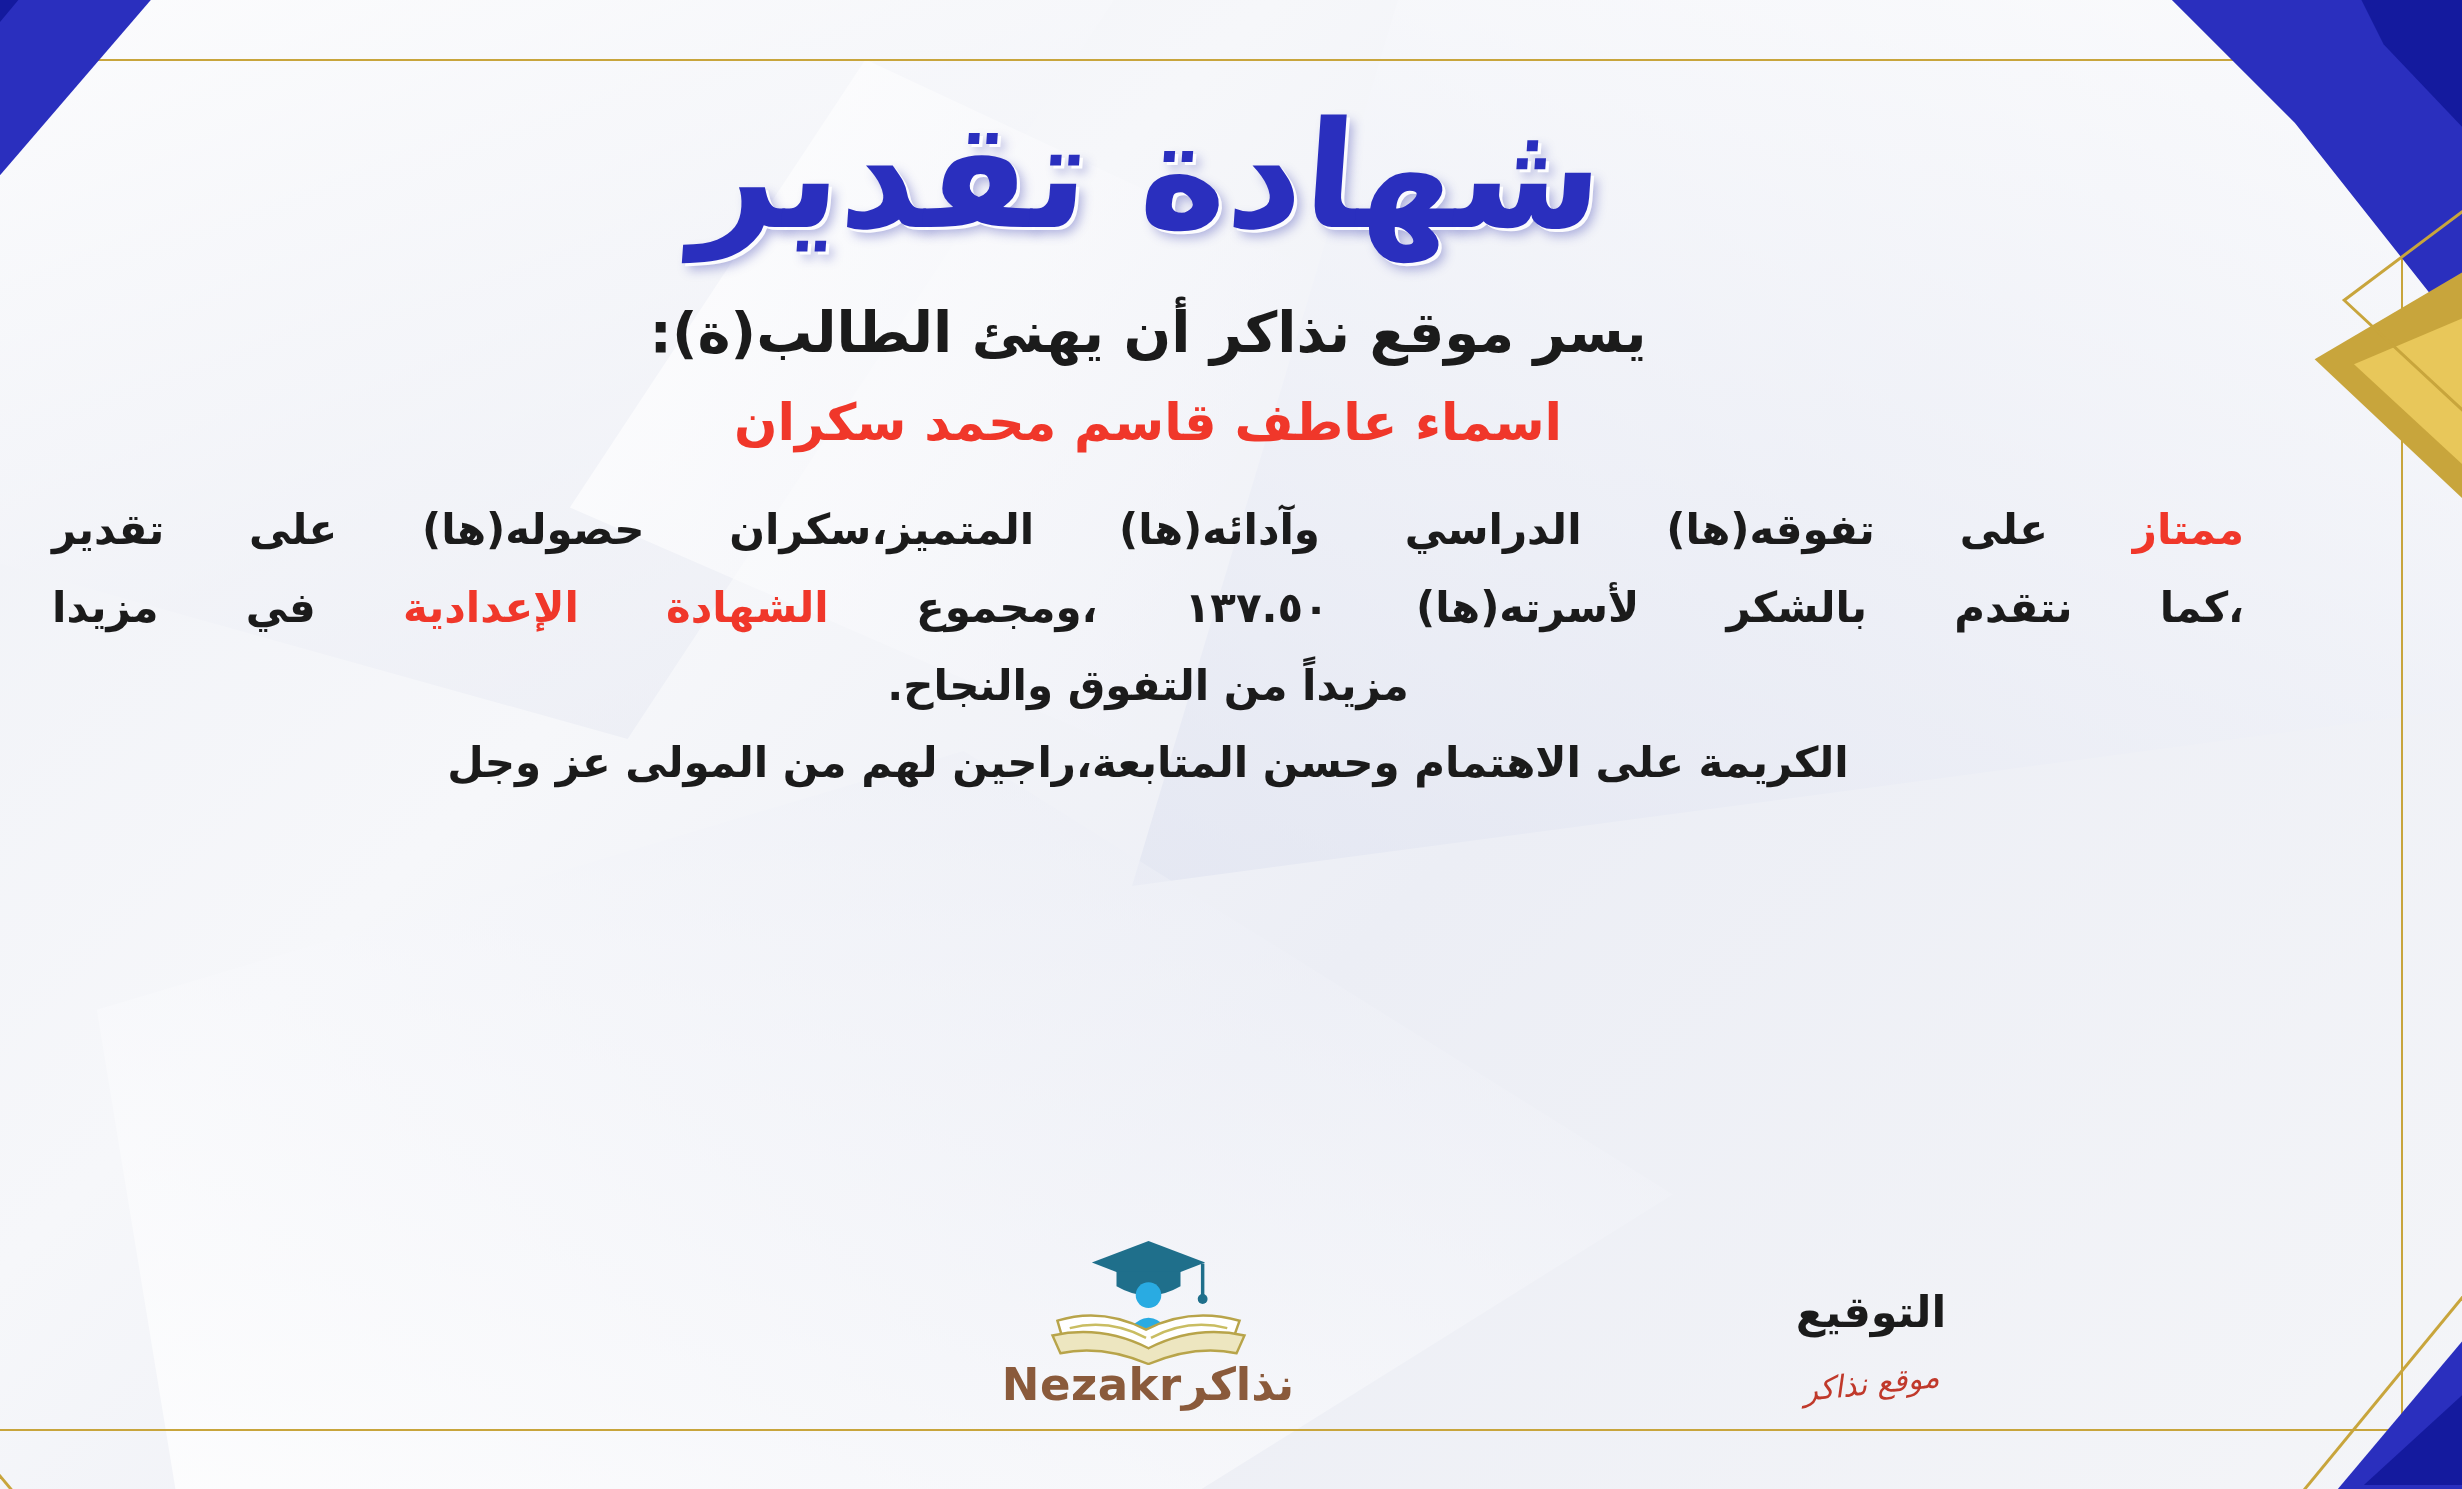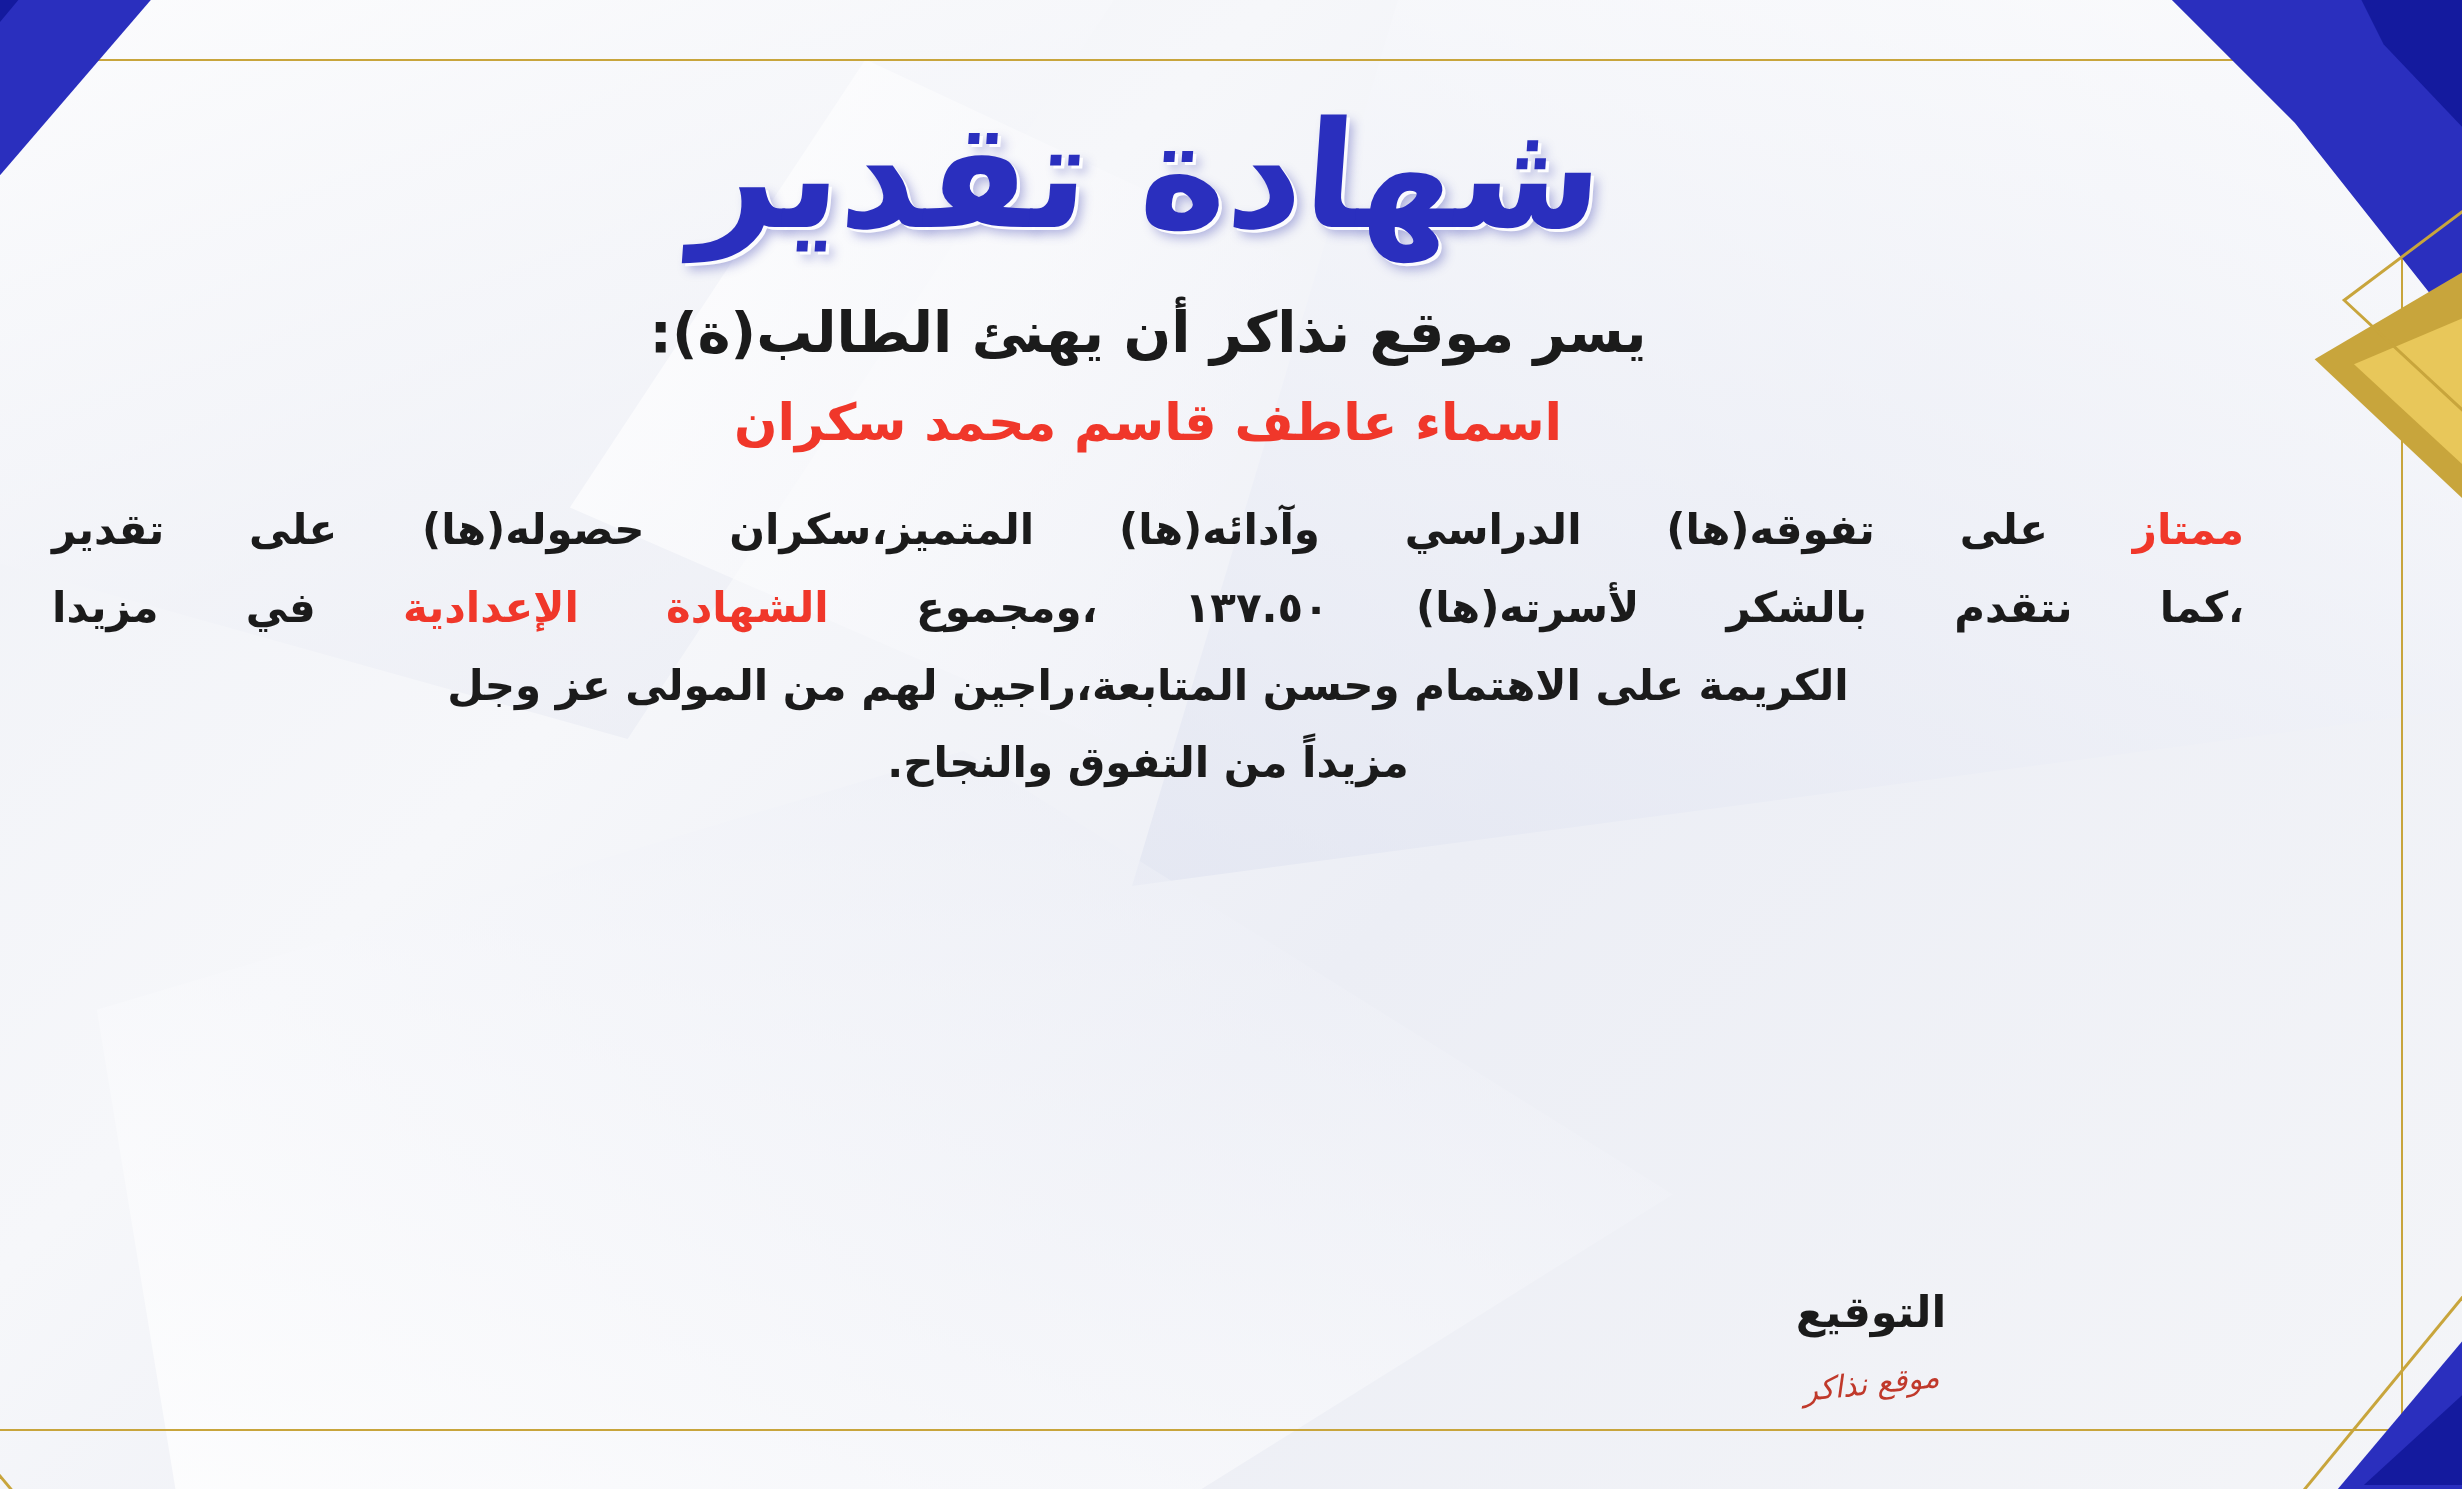--- a/index.html
+++ b/index.html
@@ -230,25 +230,46 @@
         <span class="hl-red">ممتاز</span>
         <span>على تفوقه(ها) الدراسي وآدائه(ها) المتميز،سكران حصوله(ها) على تقدير</span>
       </div>
       <div class="body-line line-justify">
         <span>،كما نتقدم بالشكر لأسرته(ها)</span>
         <span>١٣٧.٥٠</span>
         <span>،ومجموع</span>
         <span class="hl-red">الشهادة الإعدادية</span>
         <span>في مزيدا</span>
       </div>
+      <div class="body-line">مزيداً من التفوق والنجاح.</div>
       <div class="body-line">الكريمة على الاهتمام وحسن المتابعة،راجين لهم من المولى عز وجل</div>
-      <div class="body-line">مزيداً من التفوق والنجاح.</div>
     </div>
 
     <div class="signature-area">
       <div class="signature-label">التوقيع</div>
       <div class="signature-script">موقع نذاكر</div>
     </div>
 
+    <div class="logo-area">
+      <span>
+        <svg width="212" height="128" viewBox="0 0 430 260">
+
+          <polygon points="215,8 330,52 215,96 100,52" fill="#1f6f8b"></polygon>
+          <rect x="196" y="72" width="38" height="40" rx="6" fill="#29abe2"></rect>
+          <path d="M150 70 v30 q65 38 130 0 V70" fill="#1f6f8b"></path>
+          <line x1="325" y1="54" x2="325" y2="120" stroke="#1f6f8b" stroke-width="7"></line>
+          <circle cx="325" cy="126" r="10" fill="#1f6f8b"></circle>
+
+          <circle cx="215" cy="118" r="26" fill="#29abe2"></circle>
+          <path d="M176 186 q39 -44 78 0 z" fill="#29abe2"></path>
+
+          <path d="M30 170 q90 -28 180 18 q90 -46 190 -18 l-22 62 q-80 -22 -168 16 q-88 -38 -162 -16 z" fill="#ffffff" stroke="#b8a44a" stroke-width="5"></path>
+          <path d="M55 185 q80 -20 155 20" fill="none" stroke="#c9bd62" stroke-width="5"></path>
+          <path d="M375 185 q-80 -20 -155 20" fill="none" stroke="#c9bd62" stroke-width="5"></path>
+          <path d="M20 200 q100 -22 195 26 q95 -48 195 -26 l-16 36 q-84 -18 -179 22 q-95 -40 -179 -22 z" fill="#ede6c0" stroke="#b8a44a" stroke-width="5"></path>
+        </svg>
+      </span>
+      <div class="logo-text">نذاكرNezakr</div>
+    </div>
 
   </div>
 </div>
 
 
 </body></html>

